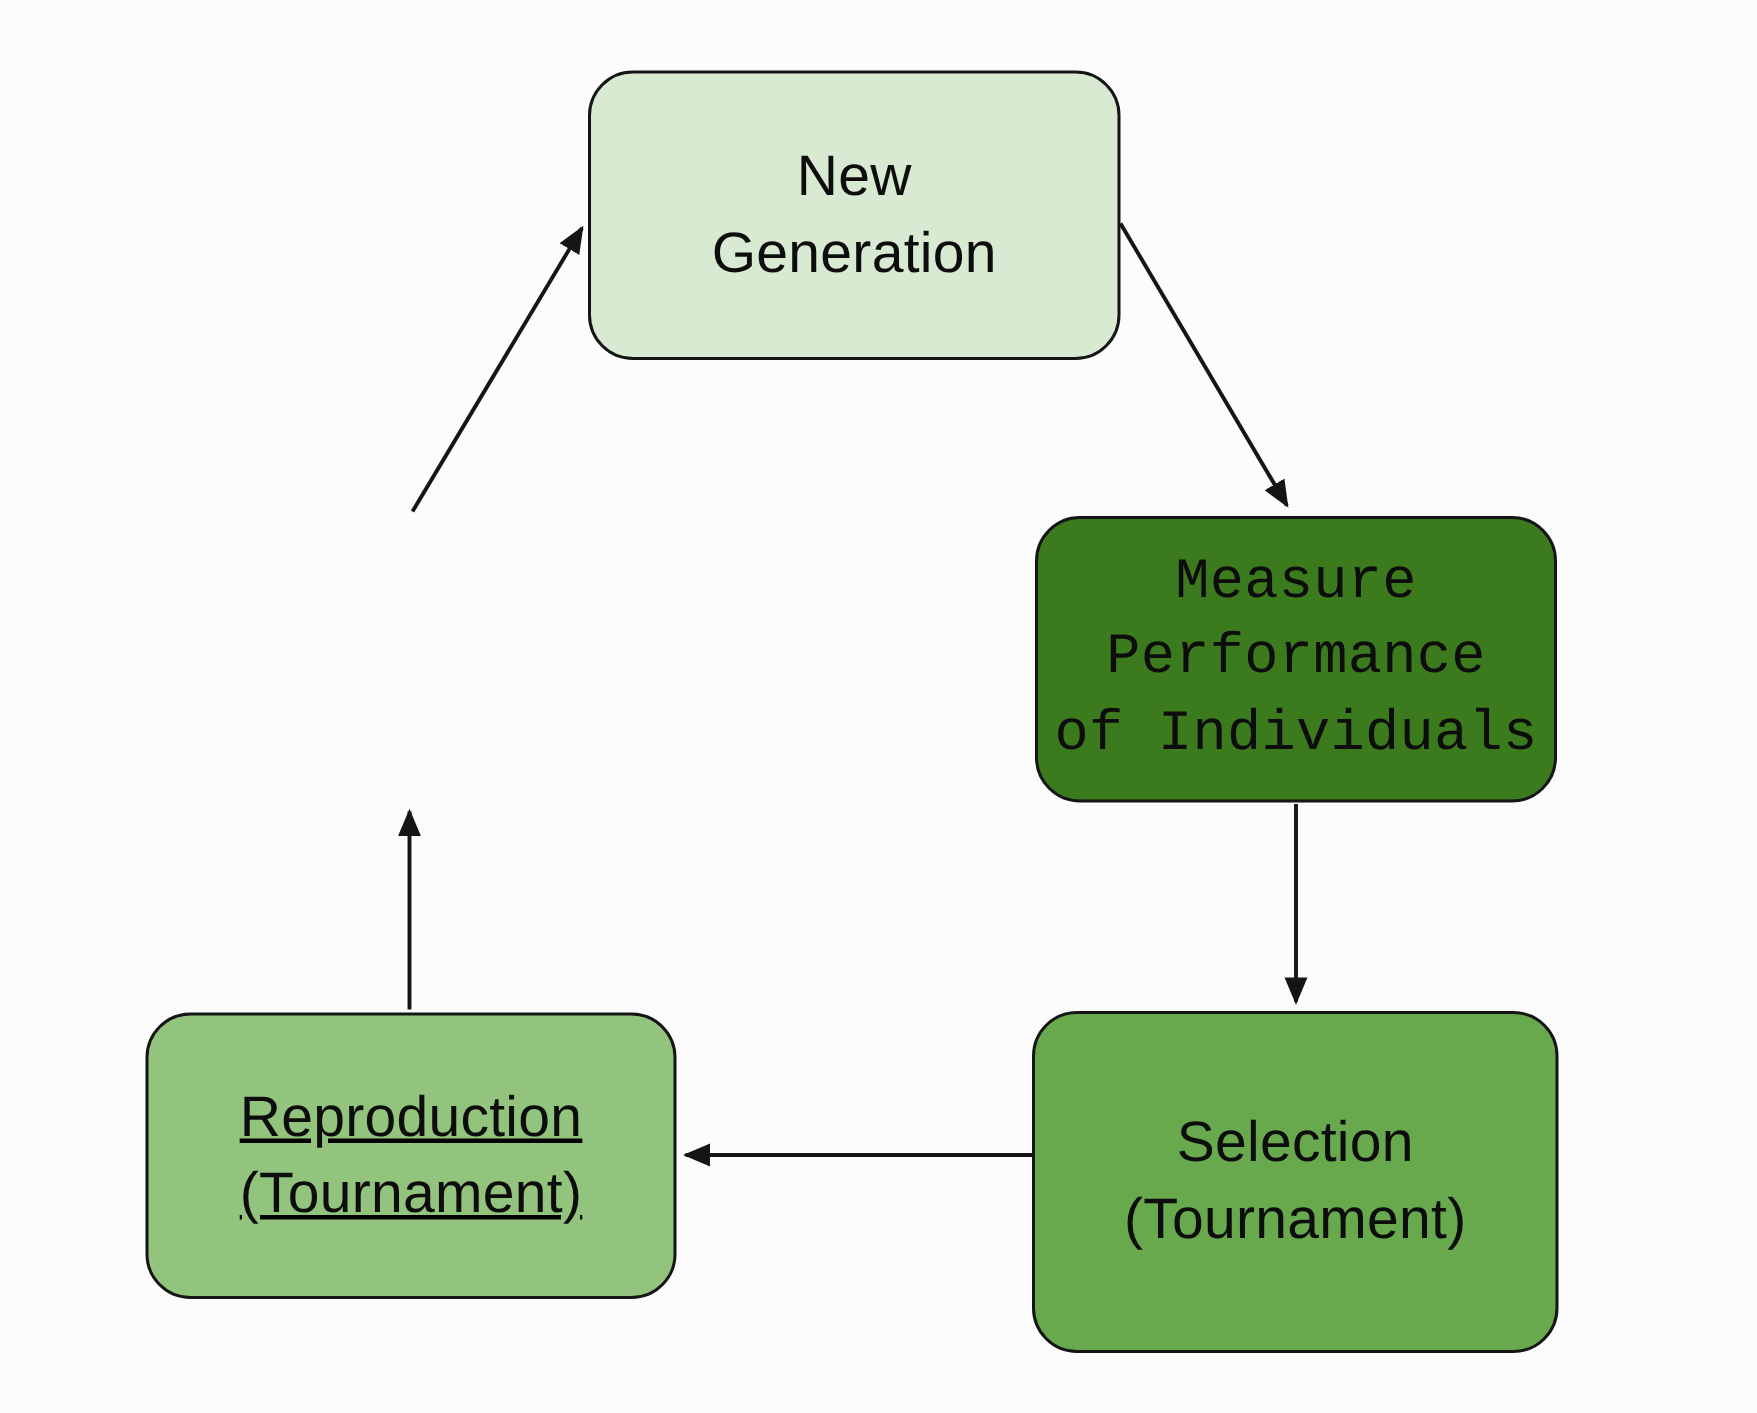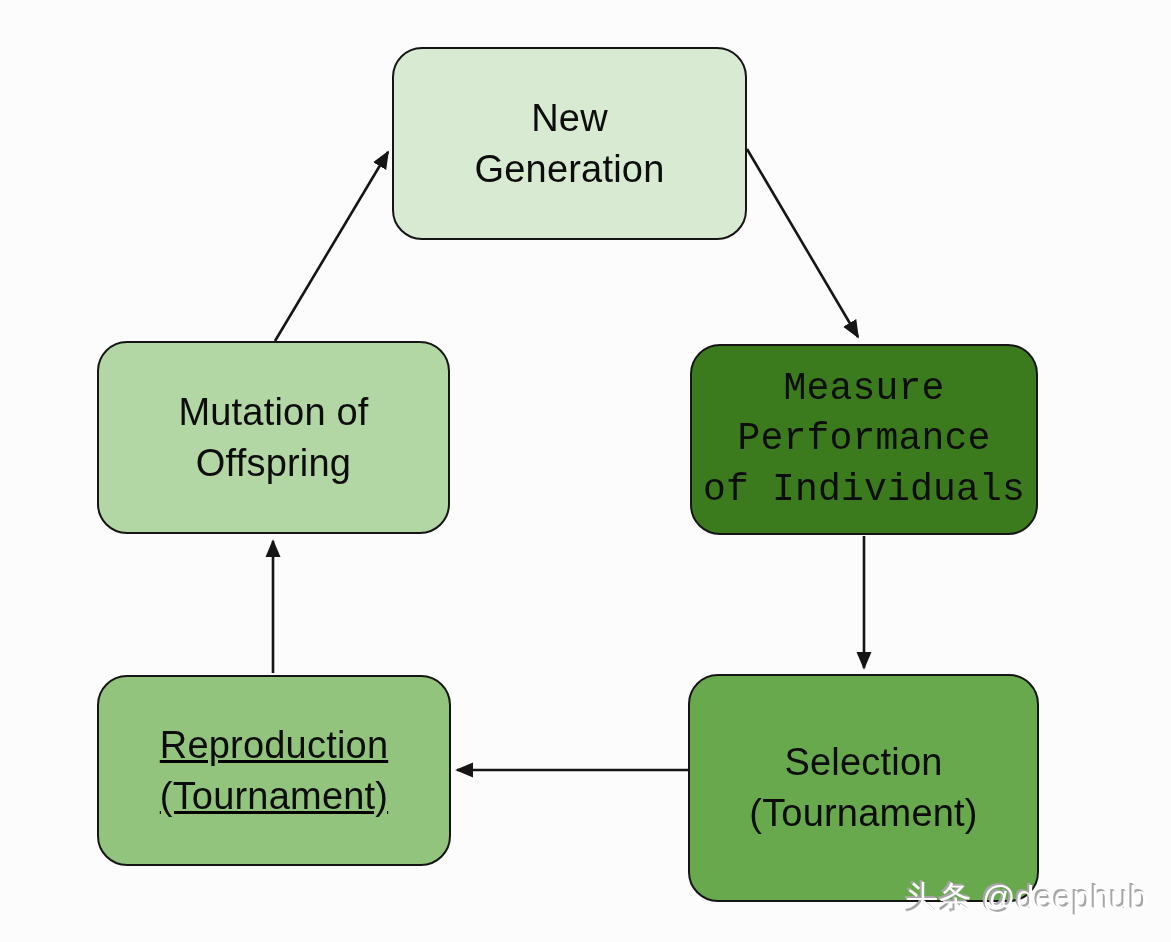--- a/index.html
+++ b/index.html
@@ -86,20 +86,15 @@
   <div class="node n-selection" style="background: rgb(104, 169, 78);">
     <span class="node-label">Selection
 (Tournament)</span>
   </div>
 
   <div class="node n-reproduction" style="background: rgb(147, 196, 125);">
     <span class="node-label">Reproduction
 (Tournament)</span>
   </div>
 
-  <div class="node n-mutation" style="background: rgb(178, 214, 164);">
-    <span class="node-label">Mutation of
-Offspring</span>
-  </div>
 
-  <div class="watermark">头条 @deephub</div>
 
 </div>
 
 </body></html>

